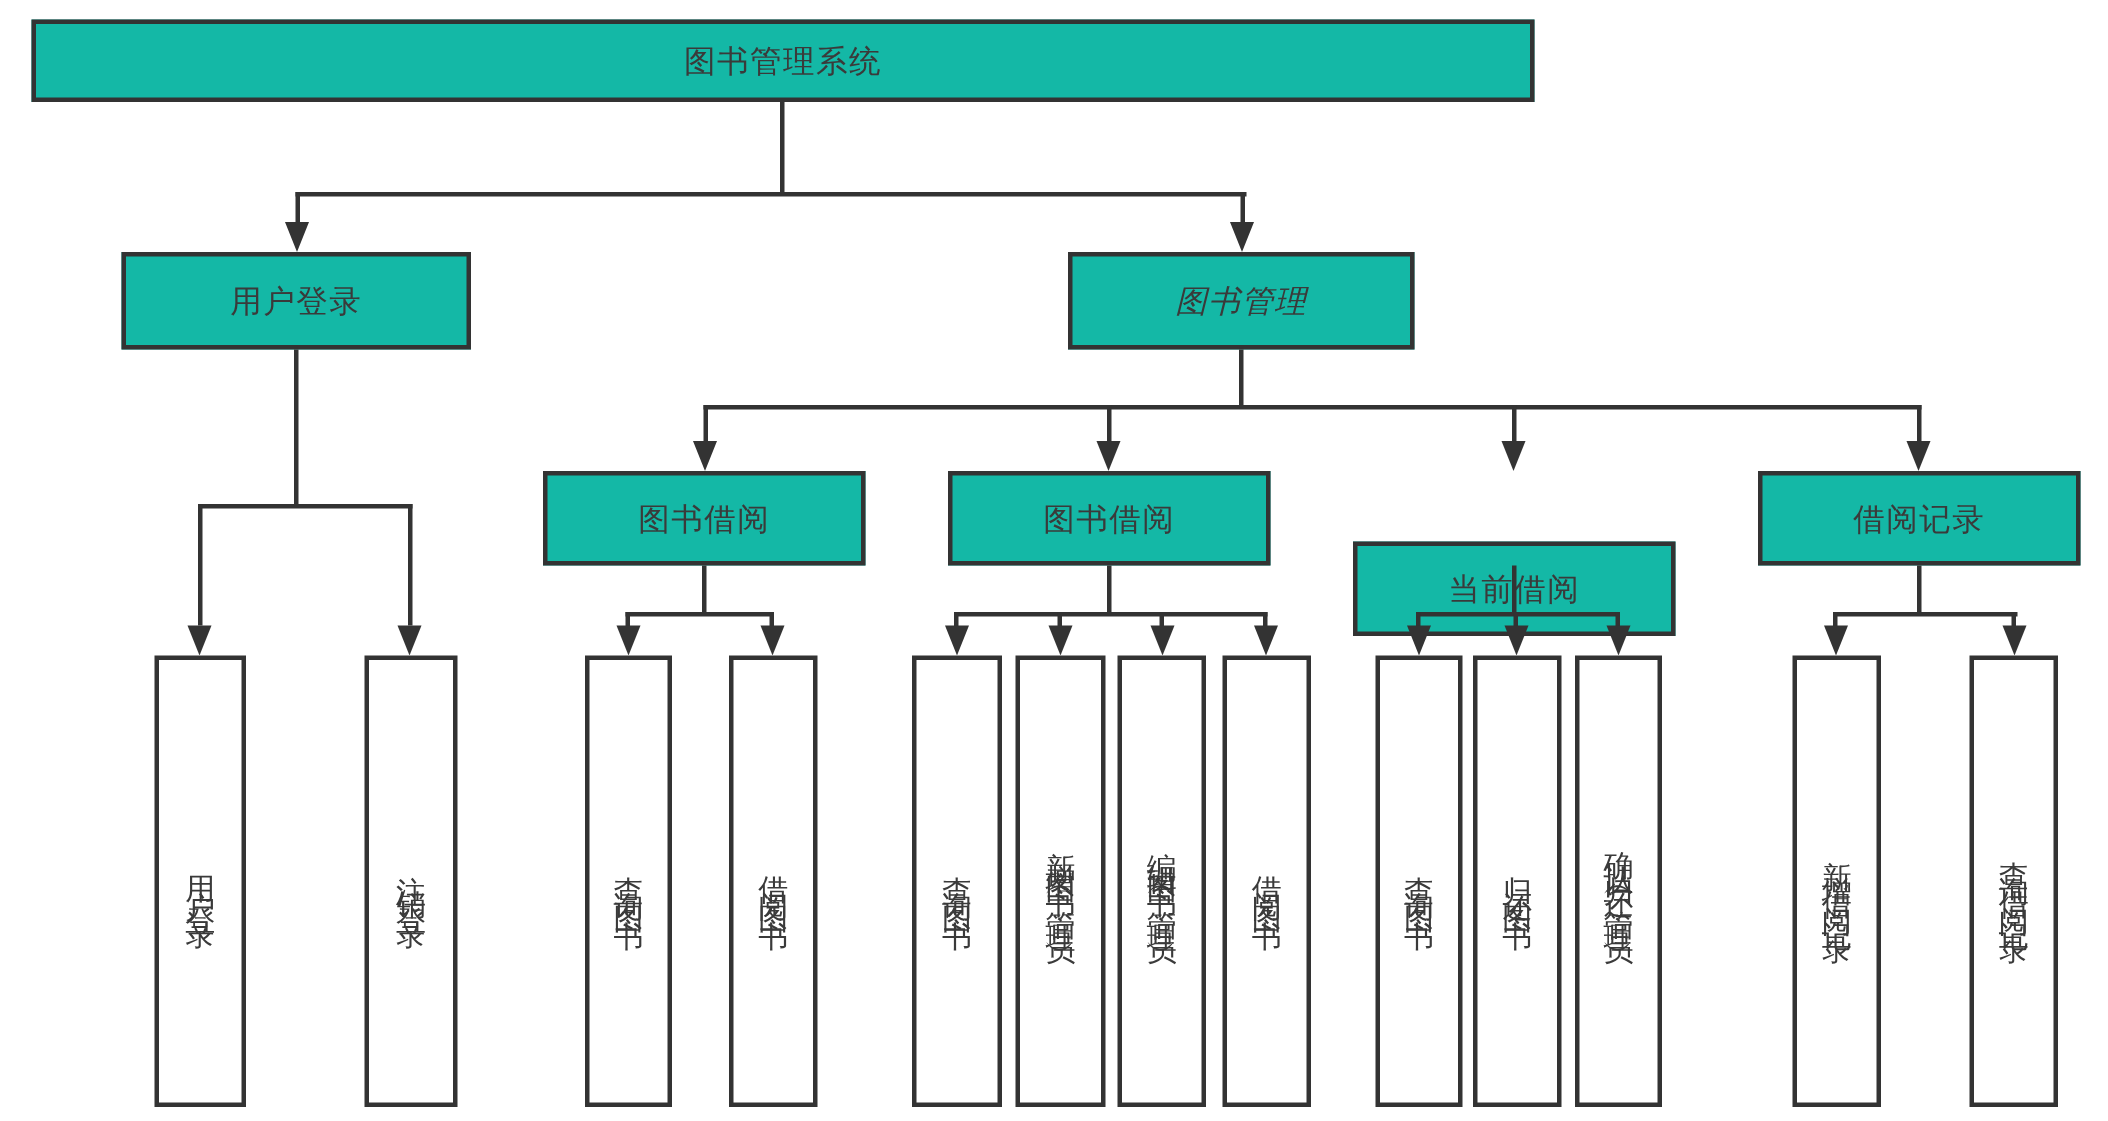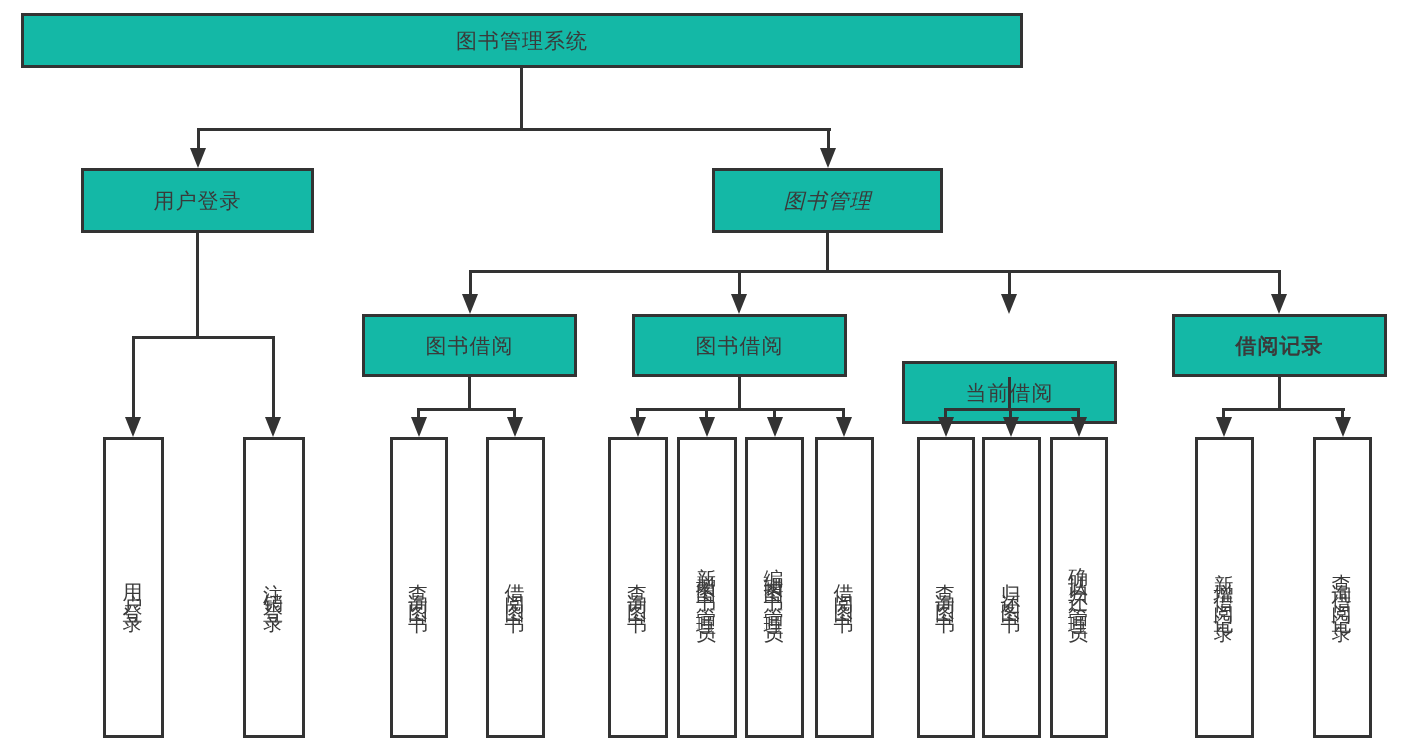--- a/index.html
+++ b/index.html
@@ -62,21 +62,21 @@
   <div class="v" style="left:738px; top:270px; height:26px;"></div>
   <div class="arr" style="left:731px; top:294px;"></div>
   <div class="v" style="left:1008px; top:270px; height:26px;"></div>
   <div class="arr" style="left:1001px; top:294px;"></div>
   <div class="v" style="left:1278px; top:270px; height:26px;"></div>
   <div class="arr" style="left:1271px; top:294px;"></div>
 
   <div class="box" style="left:362px; top:314px; width:215px; height:63px;">图书借阅</div>
   <div class="box" style="left:632px; top:314px; width:215px; height:63px;">图书借阅</div>
   <div class="box" style="left:902px; top:314px; width:215px; height:63px;margin-top:47px;">当前借阅</div>
-  <div class="box" style="left:1172px; top:314px; width:215px; height:63px;font-weight:bold;">借阅记录</div>
+  <div class="box" style="left:1172px; top:314px; width:215px; height:63px;">借阅记录</div>
 
   <div class="v" style="left:468px; top:377px; height:31px;"></div>
   <div class="h" style="left:417px; top:408px; width:99px;"></div>
   <div class="v" style="left:417px; top:408px; height:12px;"></div>
   <div class="arr" style="left:411px; top:417px;"></div>
   <div class="v" style="left:513px; top:408px; height:12px;"></div>
   <div class="arr" style="left:507px; top:417px;"></div>
 
   <div class="v" style="left:738px; top:377px; height:31px;"></div>
   <div class="h" style="left:636px; top:408px; width:209px;"></div>

